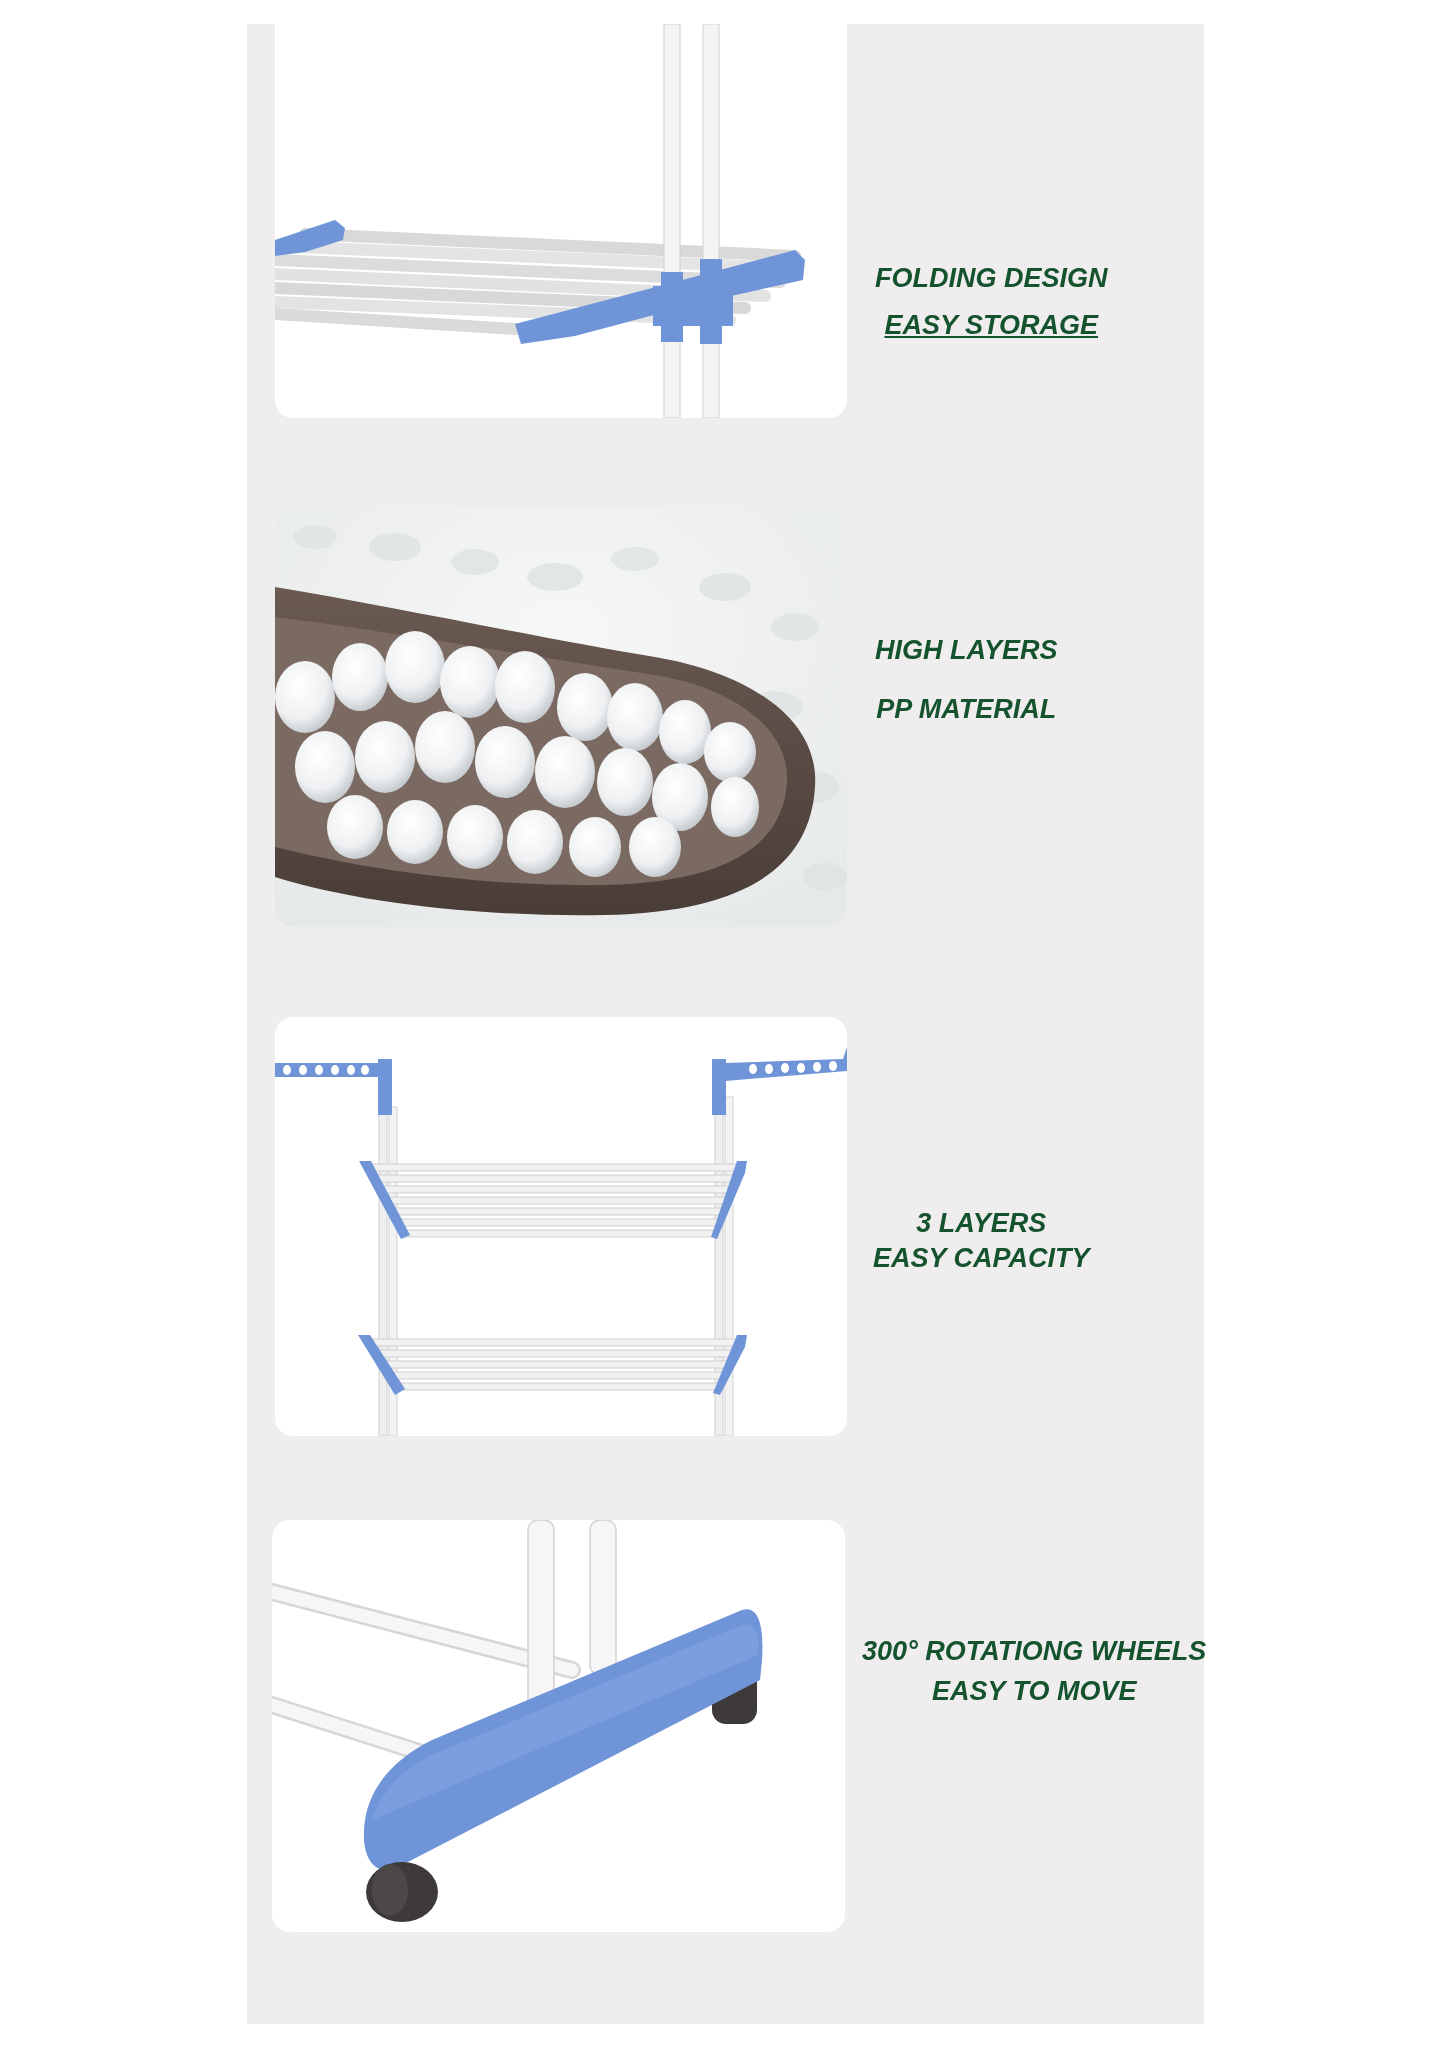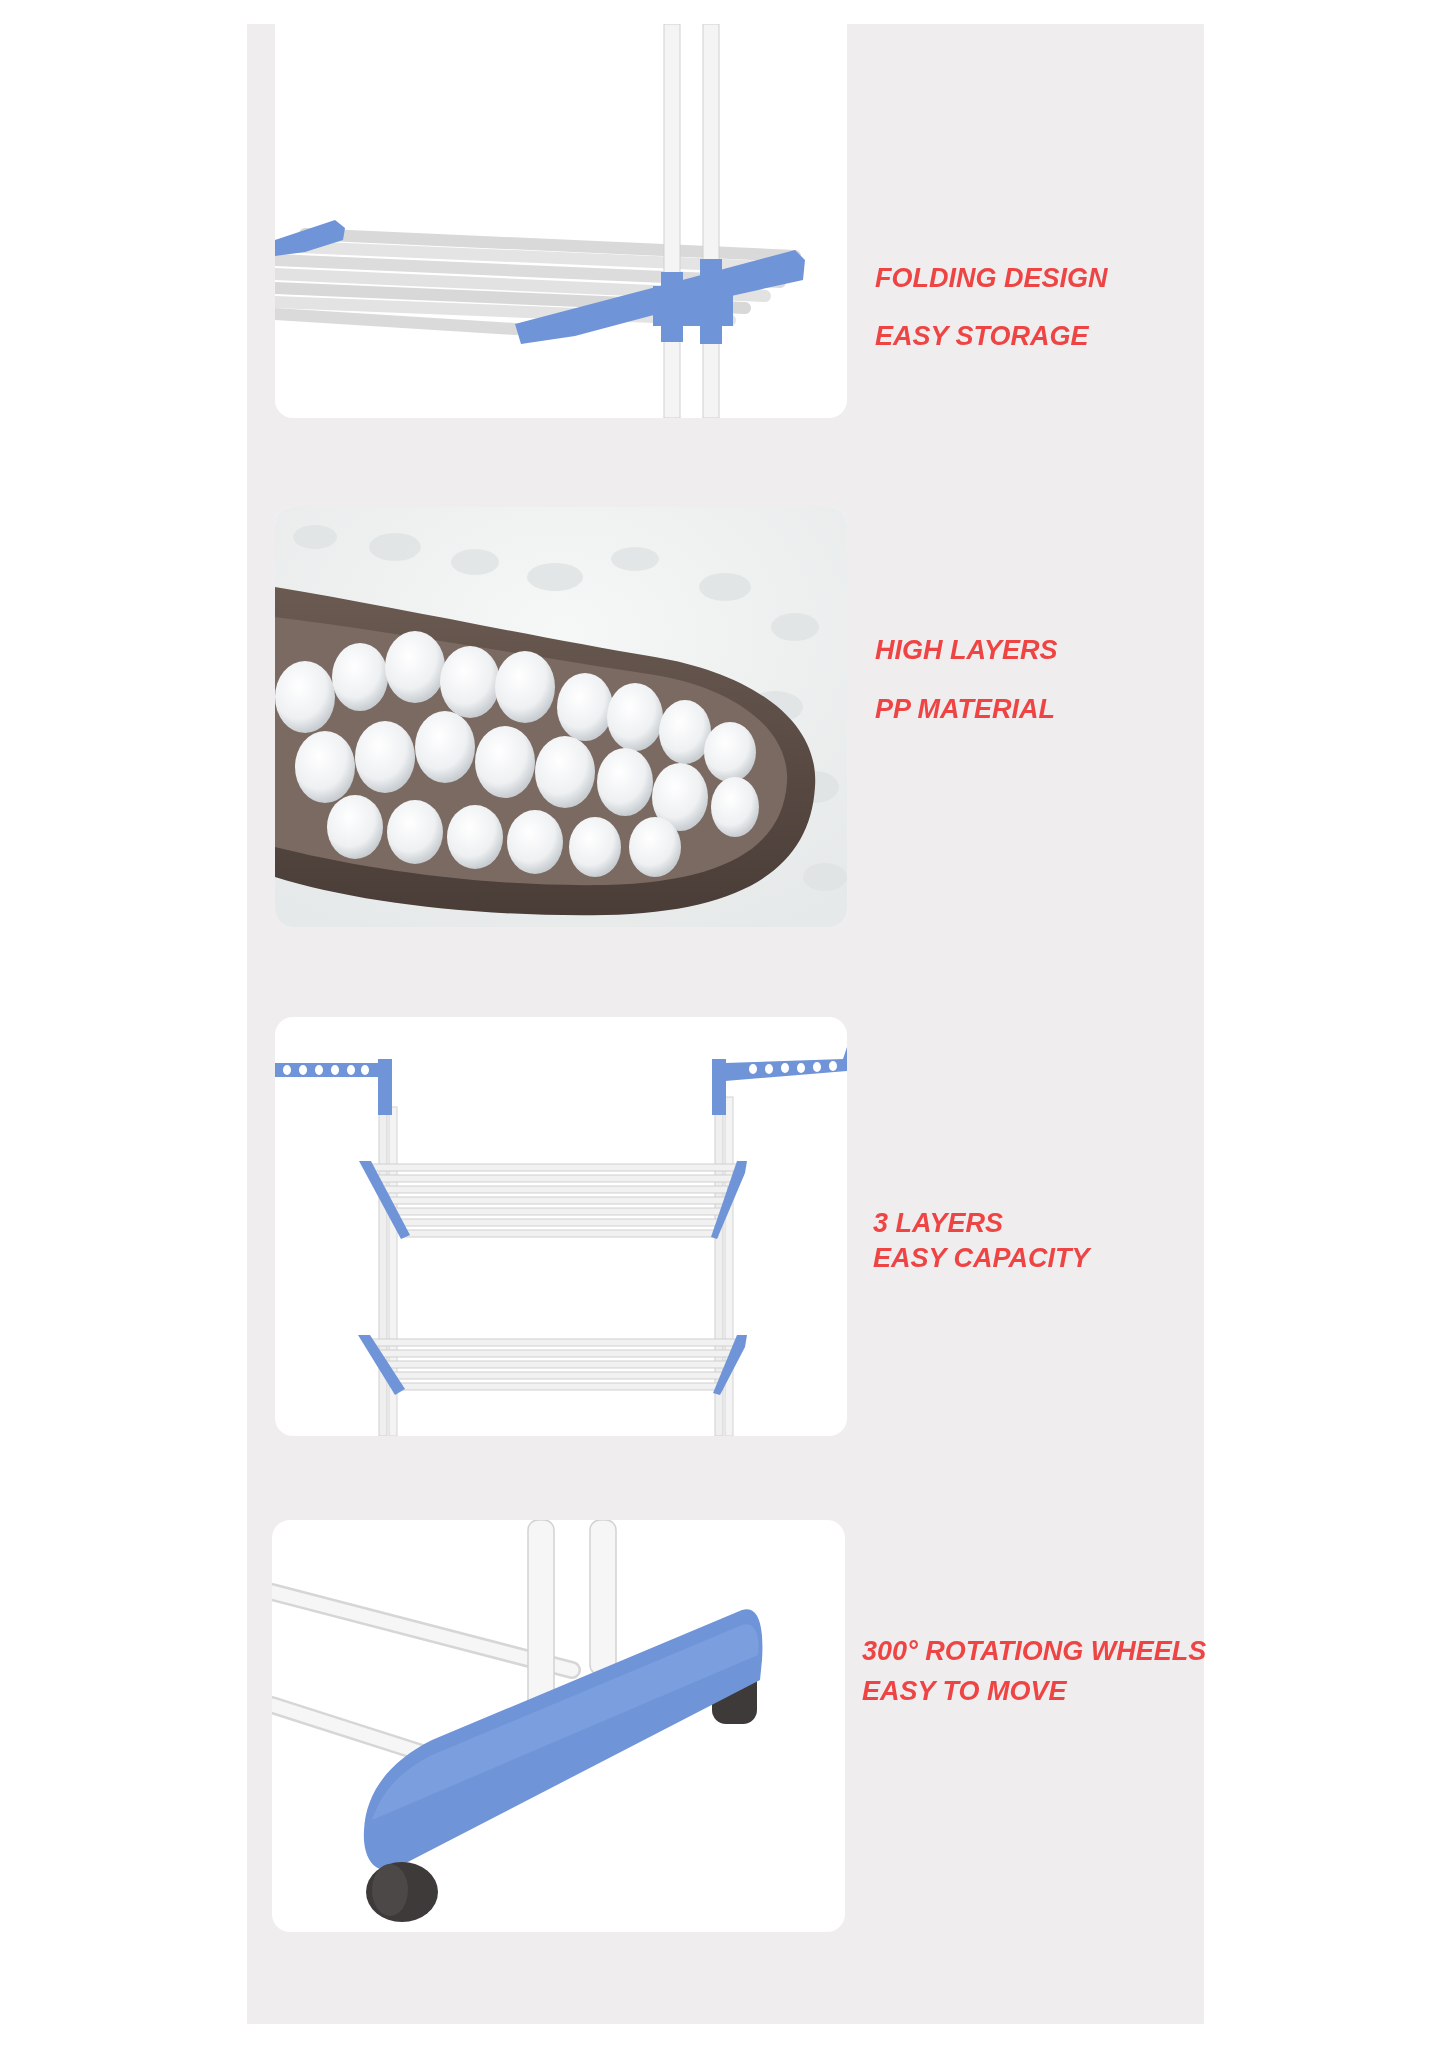--- a/index.html
+++ b/index.html
@@ -1,20 +1,20 @@
 <!DOCTYPE html>
 <html><head>
   <meta charset="utf-8">
   <style>
     html, body { margin: 0; padding: 0; background: #ffffff; }
     body { width: 1449px; height: 2048px; position: relative; overflow: hidden; font-family: "Liberation Sans", sans-serif; }
     .panel { position: absolute; left: 247px; top: 24px; width: 957px; height: 2000px; background: #efedee; }
     .card { position: absolute; background: #ffffff; border-radius: 18px; overflow: hidden; }
     .card svg { position: absolute; left: 0; top: 0; width: 100%; height: 100%; display: block; }
-    .caption { position: absolute; font-style: italic; font-weight: bold; font-size: 27px; color: #ef4444; letter-spacing: 0px; line-height: 1; white-space: nowrap; }
+    .caption { position: absolute; font-style: italic; font-weight: bold; font-size: 27px; color: #14532d; letter-spacing: 0px; line-height: 1; white-space: nowrap; text-align: center; }
     .caption span { display: block; }
   </style>
 </head>
 <body>
 
 <div class="panel"></div>
 
 <div class="card" style="left:275px; top:24px; width:572px; height:394px; border-top-left-radius:0; border-top-right-radius:0;">
   <svg viewBox="0 0 572 394">
 
@@ -35,21 +35,21 @@
     <rect x="389" y="0" width="16" height="394" fill="#f4f4f4" stroke="#d0d0d0" stroke-width="1"></rect>
     <rect x="428" y="0" width="16" height="394" fill="#f4f4f4" stroke="#d0d0d0" stroke-width="1"></rect>
 
     <rect x="386" y="248" width="22" height="70" fill="#6f94d8"></rect>
     <rect x="425" y="235" width="22" height="85" fill="#6f94d8"></rect>
     <rect x="378" y="262" width="80" height="40" fill="#6f94d8"></rect>
   </svg>
 </div>
 <div class="caption" style="left:875px; top:265px;">
   <span>FOLDING DESIGN</span>
-  <span style="margin-top:31px;">EASY STORAGE</span>
+  <span style="margin-top:20px;text-decoration:underline;">EASY STORAGE</span>
 </div>
 
 <div class="card" style="left:275px; top:507px; width:572px; height:420px;">
   <svg viewBox="0 0 572 420">
     <defs>
       <radialGradient id="bgblur" cx="50%" cy="30%" r="80%">
         <stop offset="0%" stop-color="#f6f7f7"></stop>
         <stop offset="100%" stop-color="#e6e9e9"></stop>
       </radialGradient>
       <radialGradient id="pellet" cx="40%" cy="35%" r="65%">

